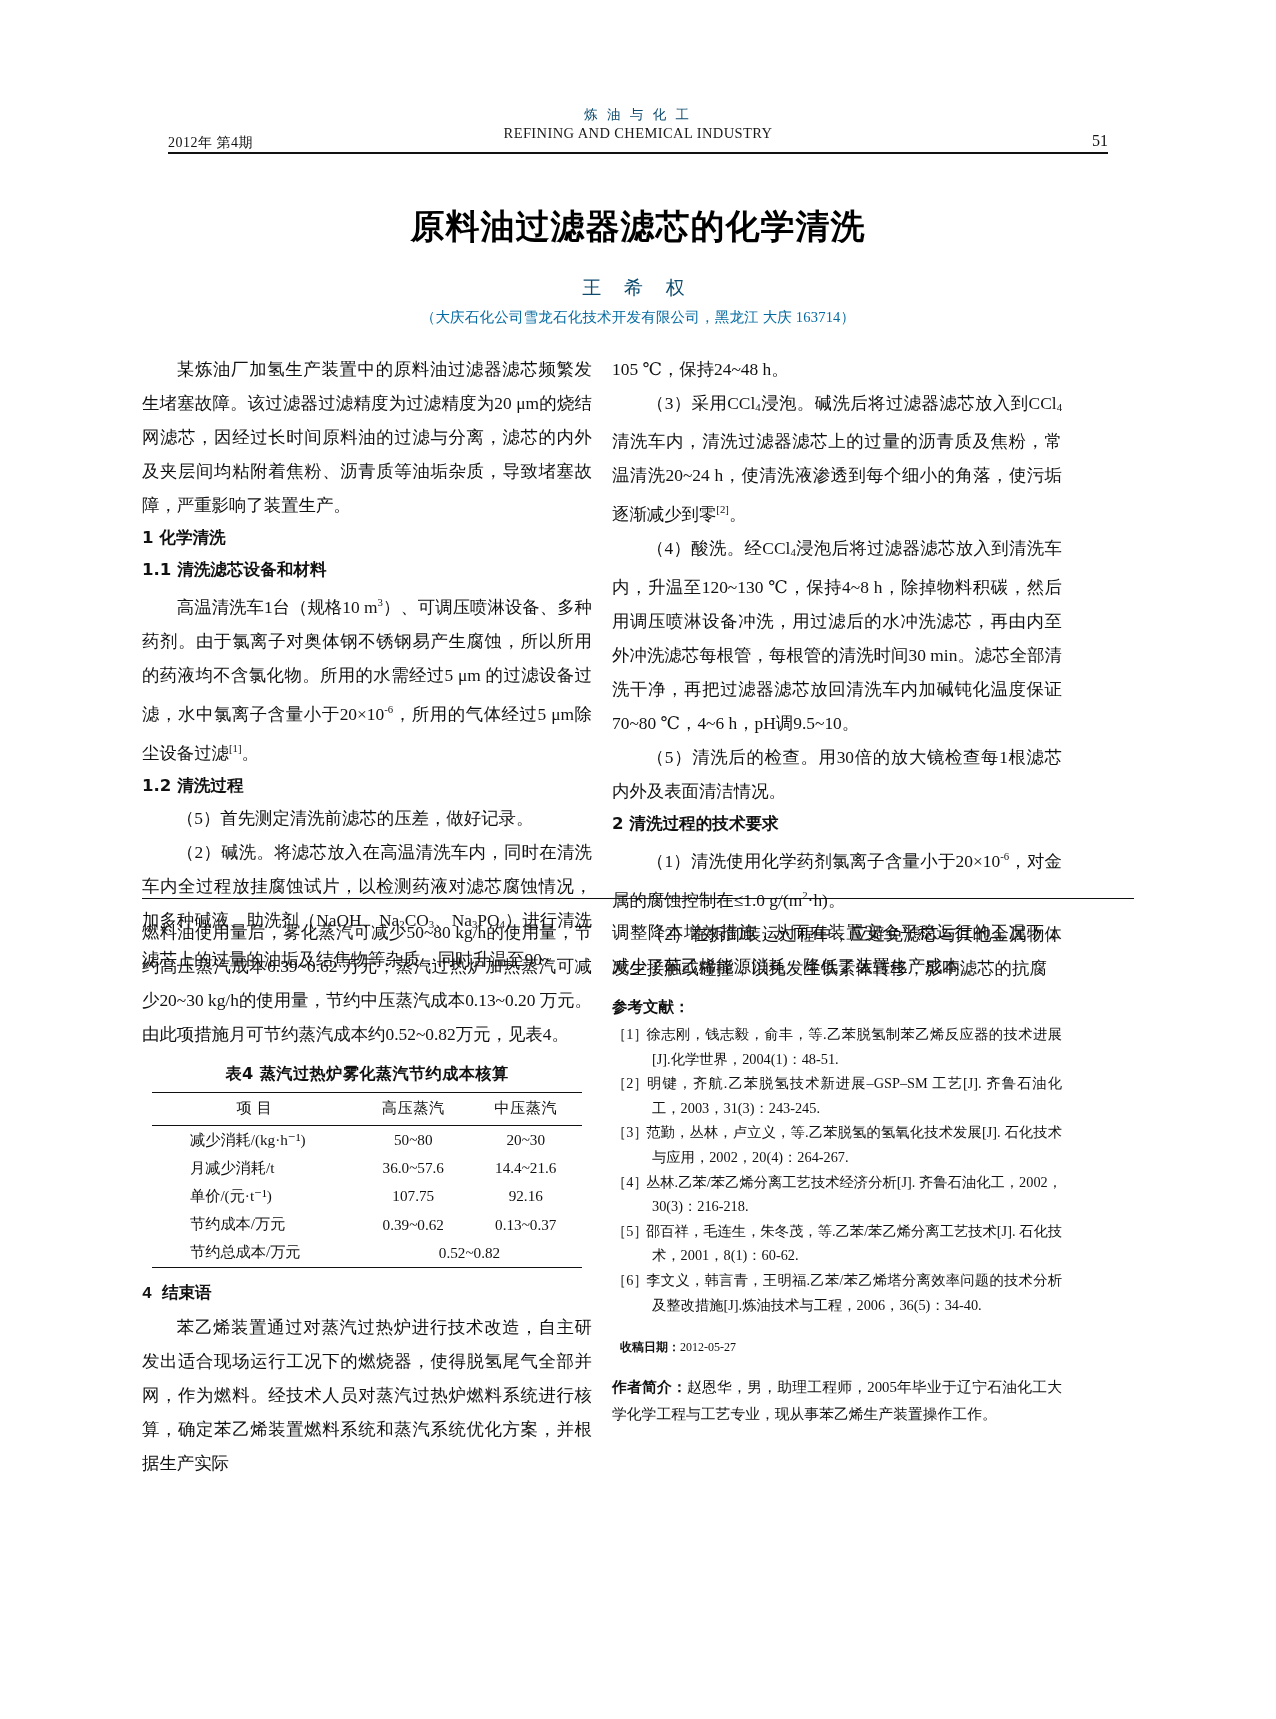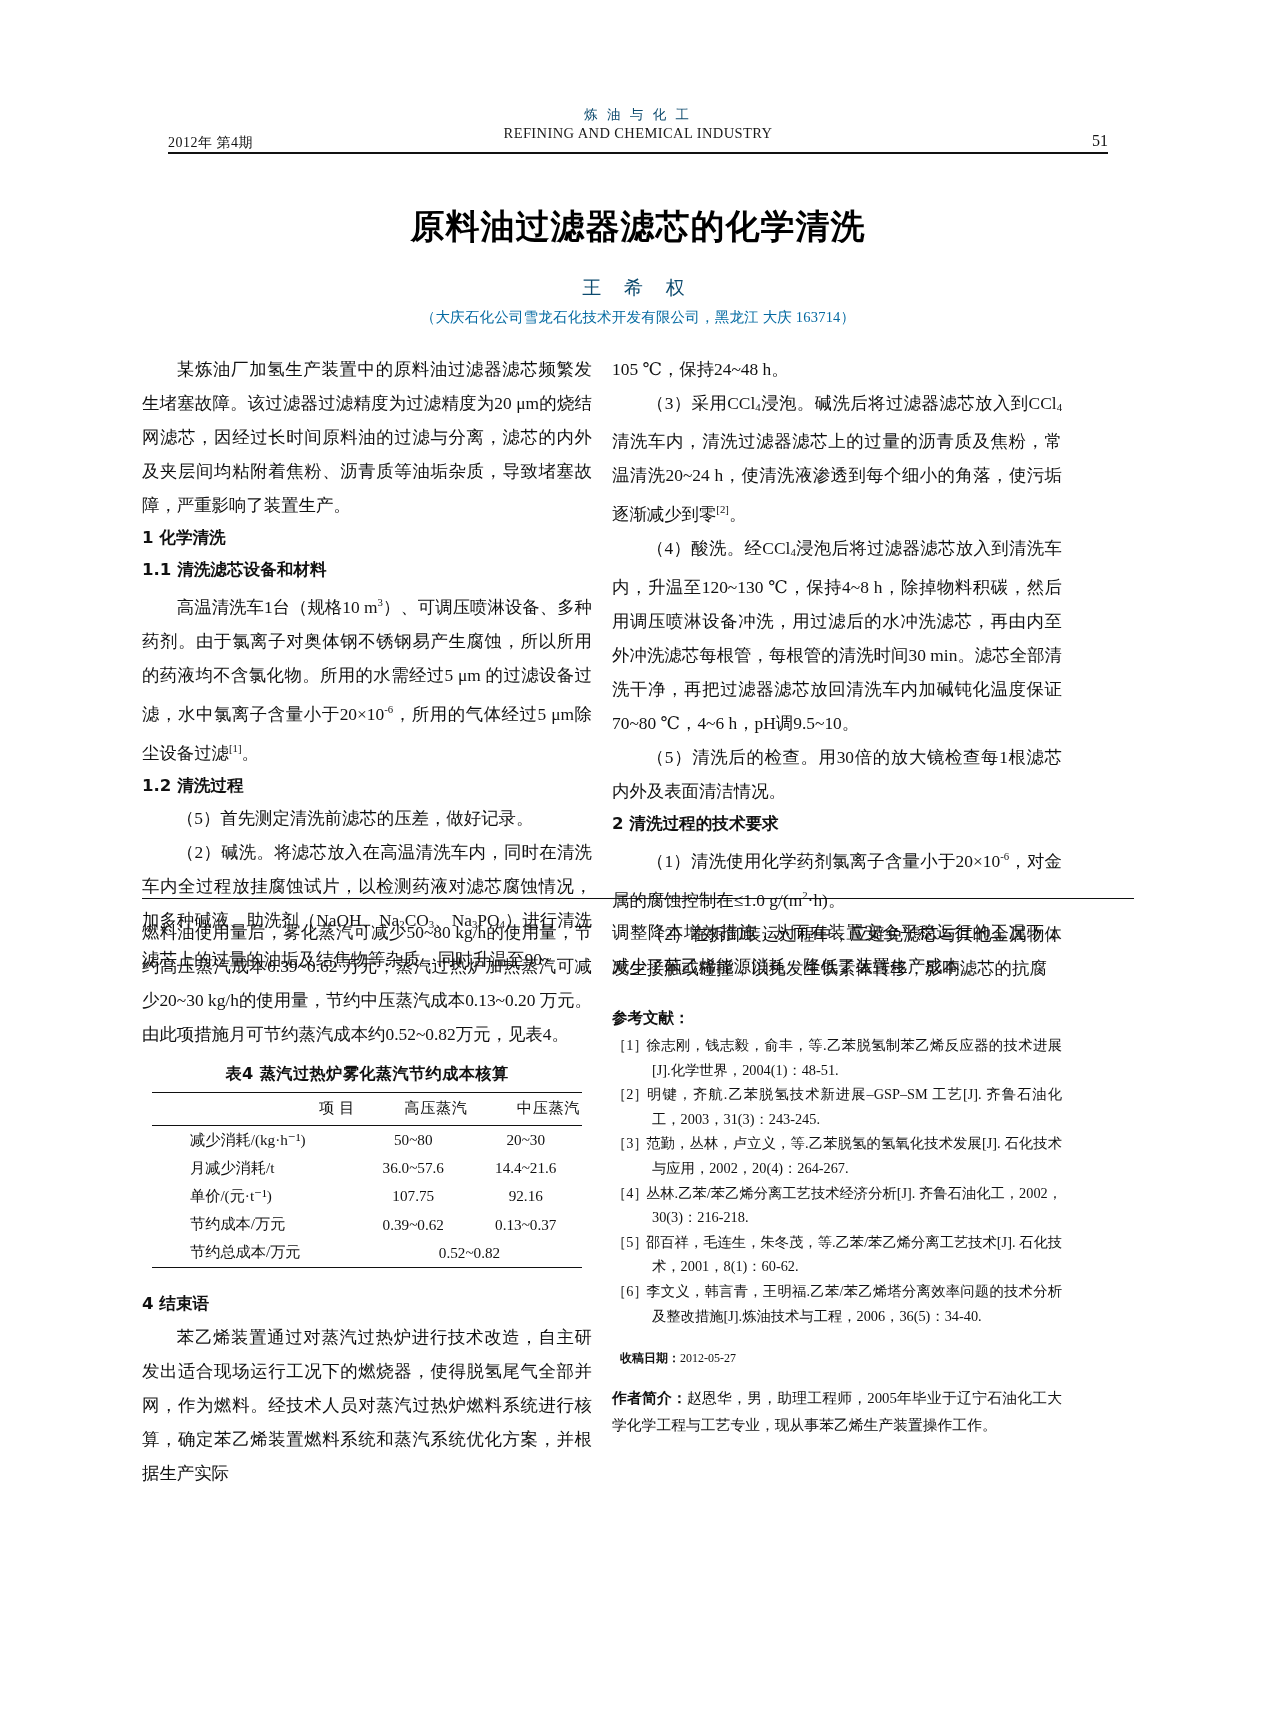--- a/index.html
+++ b/index.html
@@ -161,21 +161,21 @@
     border-collapse: collapse;
     width: 430px;
     margin: 0 auto;
     font-size: 15.2px;
   }
   table.data thead th {
     font-weight: normal;
     padding: 5px 2px 6px 2px;
     border-top: 1.6px solid #111;
     border-bottom: 1.1px solid #111;
-    text-align: right;
+    text-align: center;
     letter-spacing: 0.6px;
   }
   table.data tbody td {
     padding: 3.6px 2px;
     text-align: center;
   }
   table.data tbody tr:last-child td {
     border-bottom: 1.6px solid #111;
   }
   table.data td.item {
@@ -183,21 +183,21 @@
     padding-left: 38px;
     white-space: nowrap;
   }
   table.data th.item { width: 205px; }
 
   
   .refs-head {
     font-family: Liberation Serif, serif;
     font-weight: bold;
     font-size: 15.5px;
-    margin-top: 25px;
+    margin-top: 14px;
     margin-bottom: 4px;
   }
   .ref {
     font-size: 14.3px;
     line-height: 24.6px;
     text-align: justify;
     padding-left: 40px;
     text-indent: -40px;
     margin: 0;
   }
@@ -298,21 +298,21 @@
               <td>0.13~0.37</td>
             </tr>
             <tr>
               <td class="item">节约总成本/万元</td>
               <td colspan="2">0.52~0.82</td>
             </tr>
           </tbody>
         </table>
       </div>
 
-      <h3 class="head" style="margin-top:20px;">4 结束语</h3>
+      <h3 class="head" style="margin-top:10px;font-family:Liberation Mono, monospace;">4 结束语</h3>
       <p class="body ind">苯乙烯装置通过对蒸汽过热炉进行技术改造，自主研发出适合现场运行工况下的燃烧器，使得脱氢尾气全部并网，作为燃料。经技术人员对蒸汽过热炉燃料系统进行核算，确定苯乙烯装置燃料系统和蒸汽系统优化方案，并根据生产实际</p>
     </div>
 
     <div class="col2 col2-right">
       <p class="body">调整降本增效措施，从而在装置安全平稳运行的工况下，减少了苯乙烯能源消耗，降低了装置生产成本。</p>
 
       <div class="refs-head">参考文献：</div>
 
       <p class="ref"><span class="num">［1］</span><span>徐志刚，钱志毅，俞丰，等.乙苯脱氢制苯乙烯反应器的技术进展[J].化学世界，2004(1)：48-51.</span></p>
       <p class="ref"><span class="num">［2］</span><span>明键，齐航.乙苯脱氢技术新进展–GSP–SM 工艺[J]. 齐鲁石油化工，2003，31(3)：243-245.</span></p>

